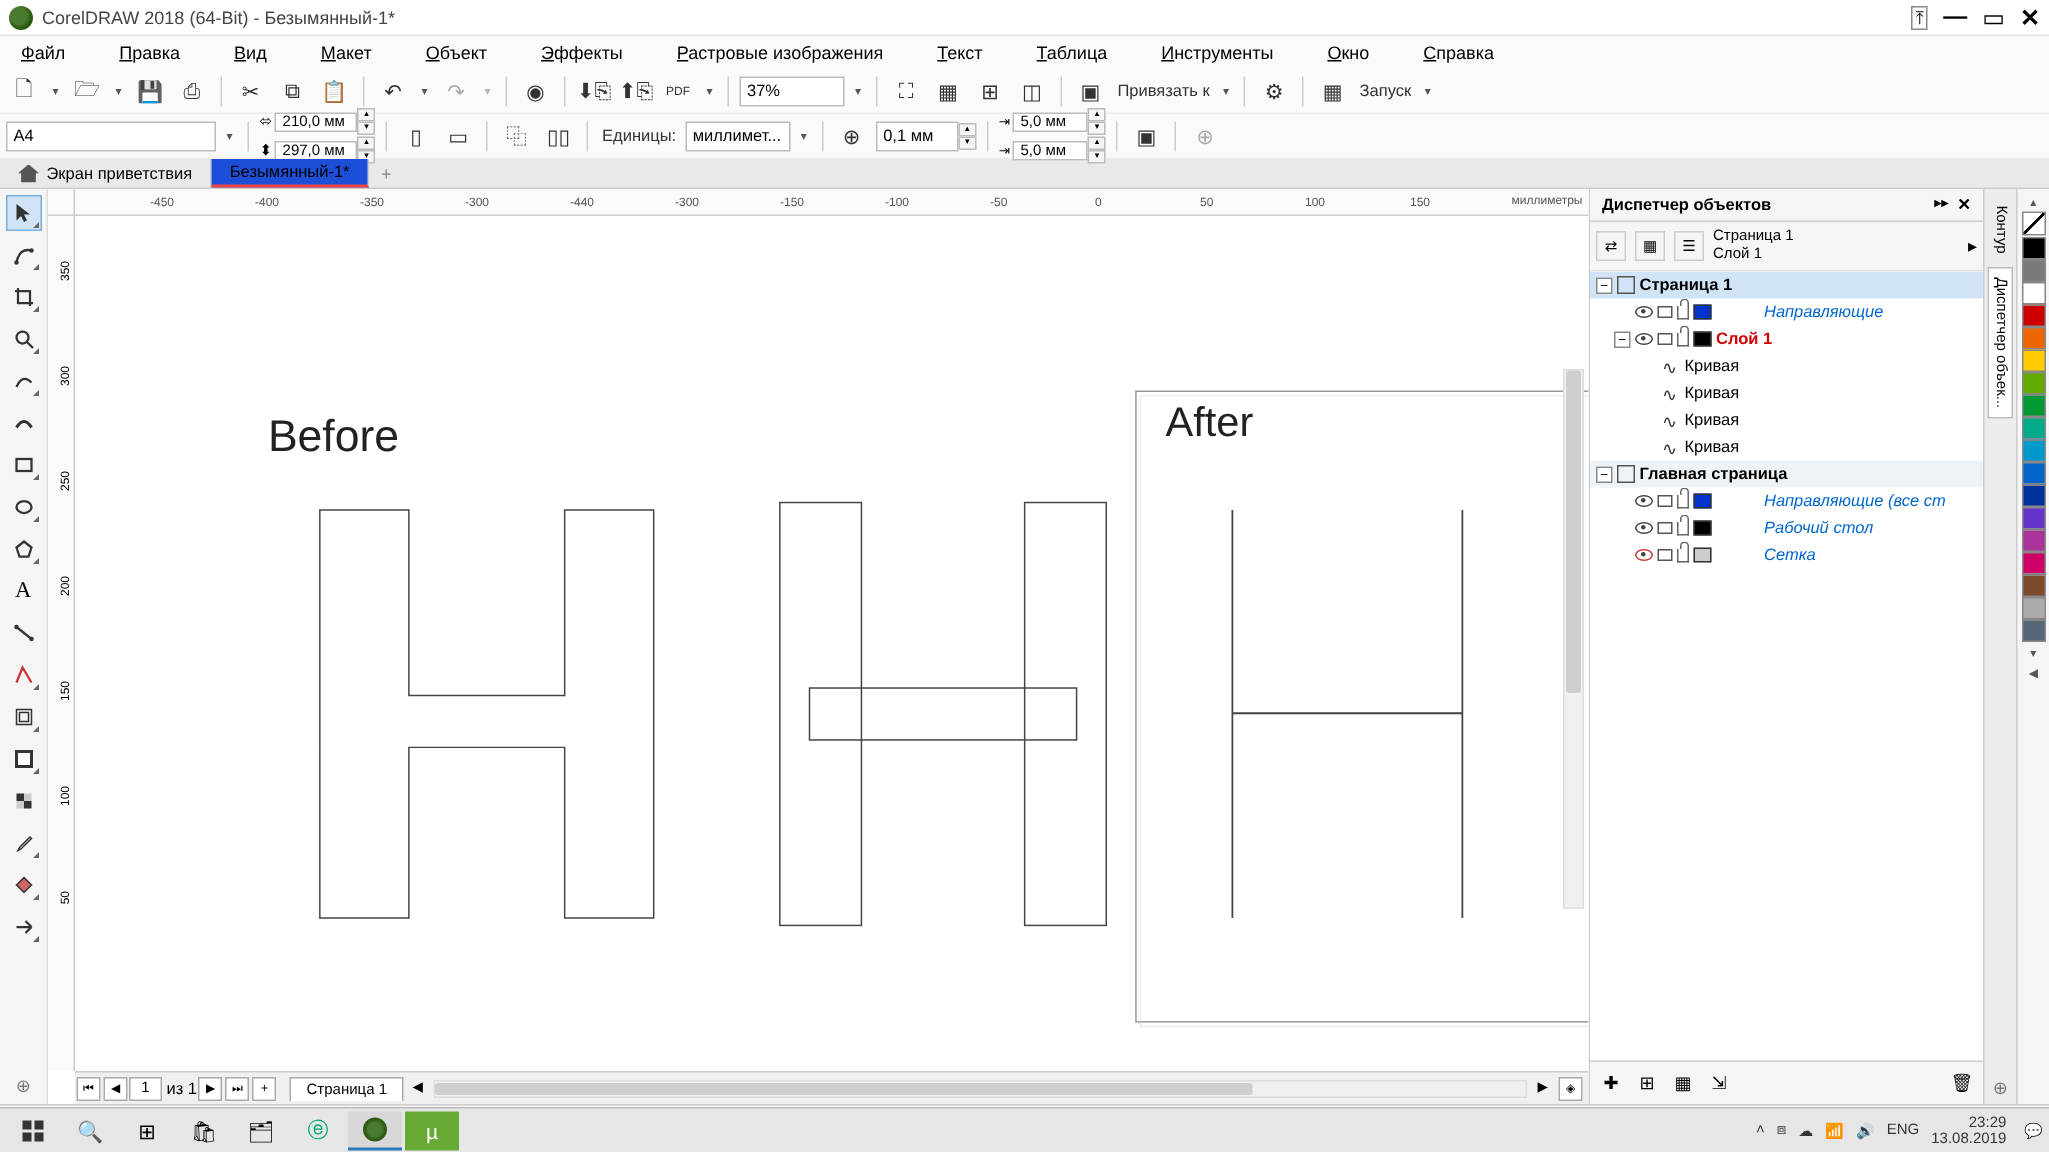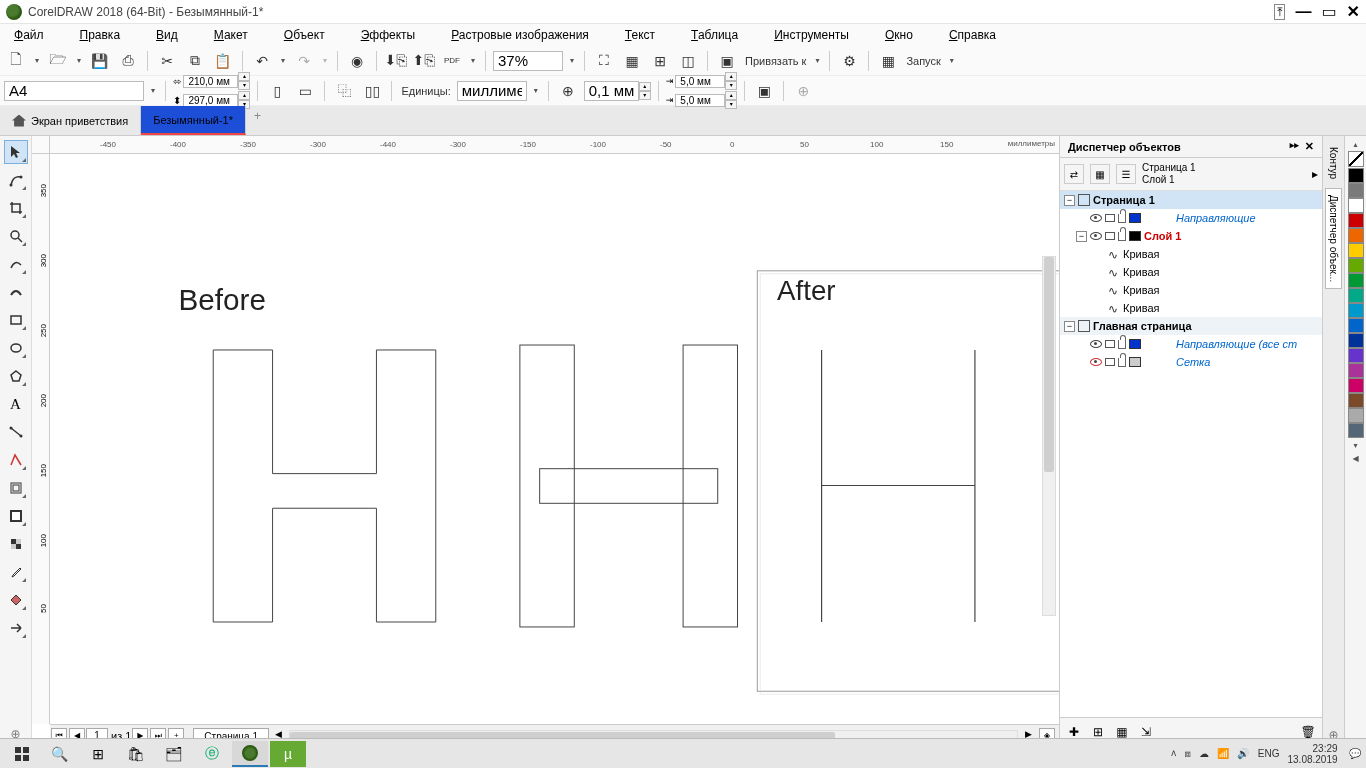--- a/index.html
+++ b/index.html
@@ -16,28 +16,28 @@
 .menubar { height: 22px; display: flex; align-items: center; padding: 0 6px; gap: 20px; background: #fafafa; }
 .menubar .menu-item { padding: 2px 8px; font-size: 12px; text-decoration: underline; text-decoration-color: transparent; }
 .menubar .menu-item::first-letter { text-decoration: underline; }
 .menubar .menu-item { cursor: default; }
 
 
 .toolbar { display: flex; align-items: center; padding: 2px 4px; gap: 4px; background: #fafafa; border-bottom: 1px solid #eee; height: 30px; }
 .tb-btn { width: 24px; height: 24px; display: flex; align-items: center; justify-content: center; border: 1px solid transparent; cursor: pointer; font-size: 14px; color: #333; }
 .tb-dd { width: 10px; height: 24px; display:flex; align-items:center; justify-content:center; font-size:8px; color:#555; cursor:pointer; }
 .tb-sep { width: 1px; height: 20px; background: #ccc; margin: 0 3px; }
-.tb-input { border: 1px solid #bbb; height: 20px; padding: 0 4px; font-size: 15px; background: #fff; }
+.tb-input { border: 1px solid #bbb; height: 20px; padding: 0 4px; font-size: 11px; background: #fff; }
 .tb-label { font-size: 11px; color: #333; padding: 0 2px; }
 .spin-wrap { display:flex; align-items:center; }
 .spin-btns { display:flex; flex-direction:column; }
 .spin-btns span { width:12px; height:9px; border:1px solid #bbb; font-size:6px; line-height:7px; text-align:center; background:#f5f5f5; cursor:pointer; }
 
 
-.doc-tabs { height: 30px; background: #e9e9e9; display: flex; align-items: stretch; border-bottom: 1px solid #ccc; }
+.doc-tabs { height: 20px; background: #e9e9e9; display: flex; align-items: stretch; border-bottom: 1px solid #ccc; }
 .doc-tab { padding: 3px 12px; font-size: 11px; border-right: 1px solid #ccc; display:flex; align-items:center; gap:5px; cursor:pointer; }
 .doc-tab.active { background: #1d4ed8; border-bottom: 2px solid #ef4444; }
 .home-ic { width:14px; height:12px; background: #555; clip-path: polygon(50% 0, 100% 50%, 85% 50%, 85% 100%, 15% 100%, 15% 50%, 0 50%); }
 .tab-plus { padding: 3px 8px; color:#888; cursor:pointer; }
 
 
 .main { display: flex; height: calc(768px - 24px - 22px - 30px - 30px - 22px - 30px); }
 .toolbox { width: 32px; background: #f5f5f5; border-right: 1px solid #ddd; display:flex; flex-direction:column; align-items:center; padding-top:4px; gap:4px; }
 .tool { width:24px; height:24px; display:flex; align-items:center; justify-content:center; cursor:pointer; border:1px solid transparent; position:relative; }
 .tool.active { background:#d0e4f5; border-color:#7ab0dd; }
@@ -520,20 +520,27 @@
           <span class="tree-label" style="font-weight:bold;">Главная страница</span>
         </div>
         <div class="tree-row" style="padding-left:30px;">
           <span class="eye"></span>
           <span class="print-ic"></span>
           <span class="lock-ic"></span>
           <span class="swatch" style="background:#0033cc;"></span>
           <span class="tree-label italic blue">Направляющие (все ст</span>
         </div>
         <div class="tree-row" style="padding-left:30px;">
+          <span class="eye"></span>
+          <span class="print-ic"></span>
+          <span class="lock-ic"></span>
+          <span class="swatch" style="background:#000;"></span>
+          <span class="tree-label italic blue">Рабочий стол</span>
+        </div>
+        <div class="tree-row" style="padding-left:30px;">
           <span class="eye" style="border-color:#c33;"></span>
           <span class="print-ic"></span>
           <span class="lock-ic"></span>
           <span class="swatch" style="background:#ccc;"></span>
           <span class="tree-label italic blue">Сетка</span>
         </div>
       </div>
       <div class="docker-bottom">
         <div class="ic">✚</div>
         <div class="ic">⊞</div>

